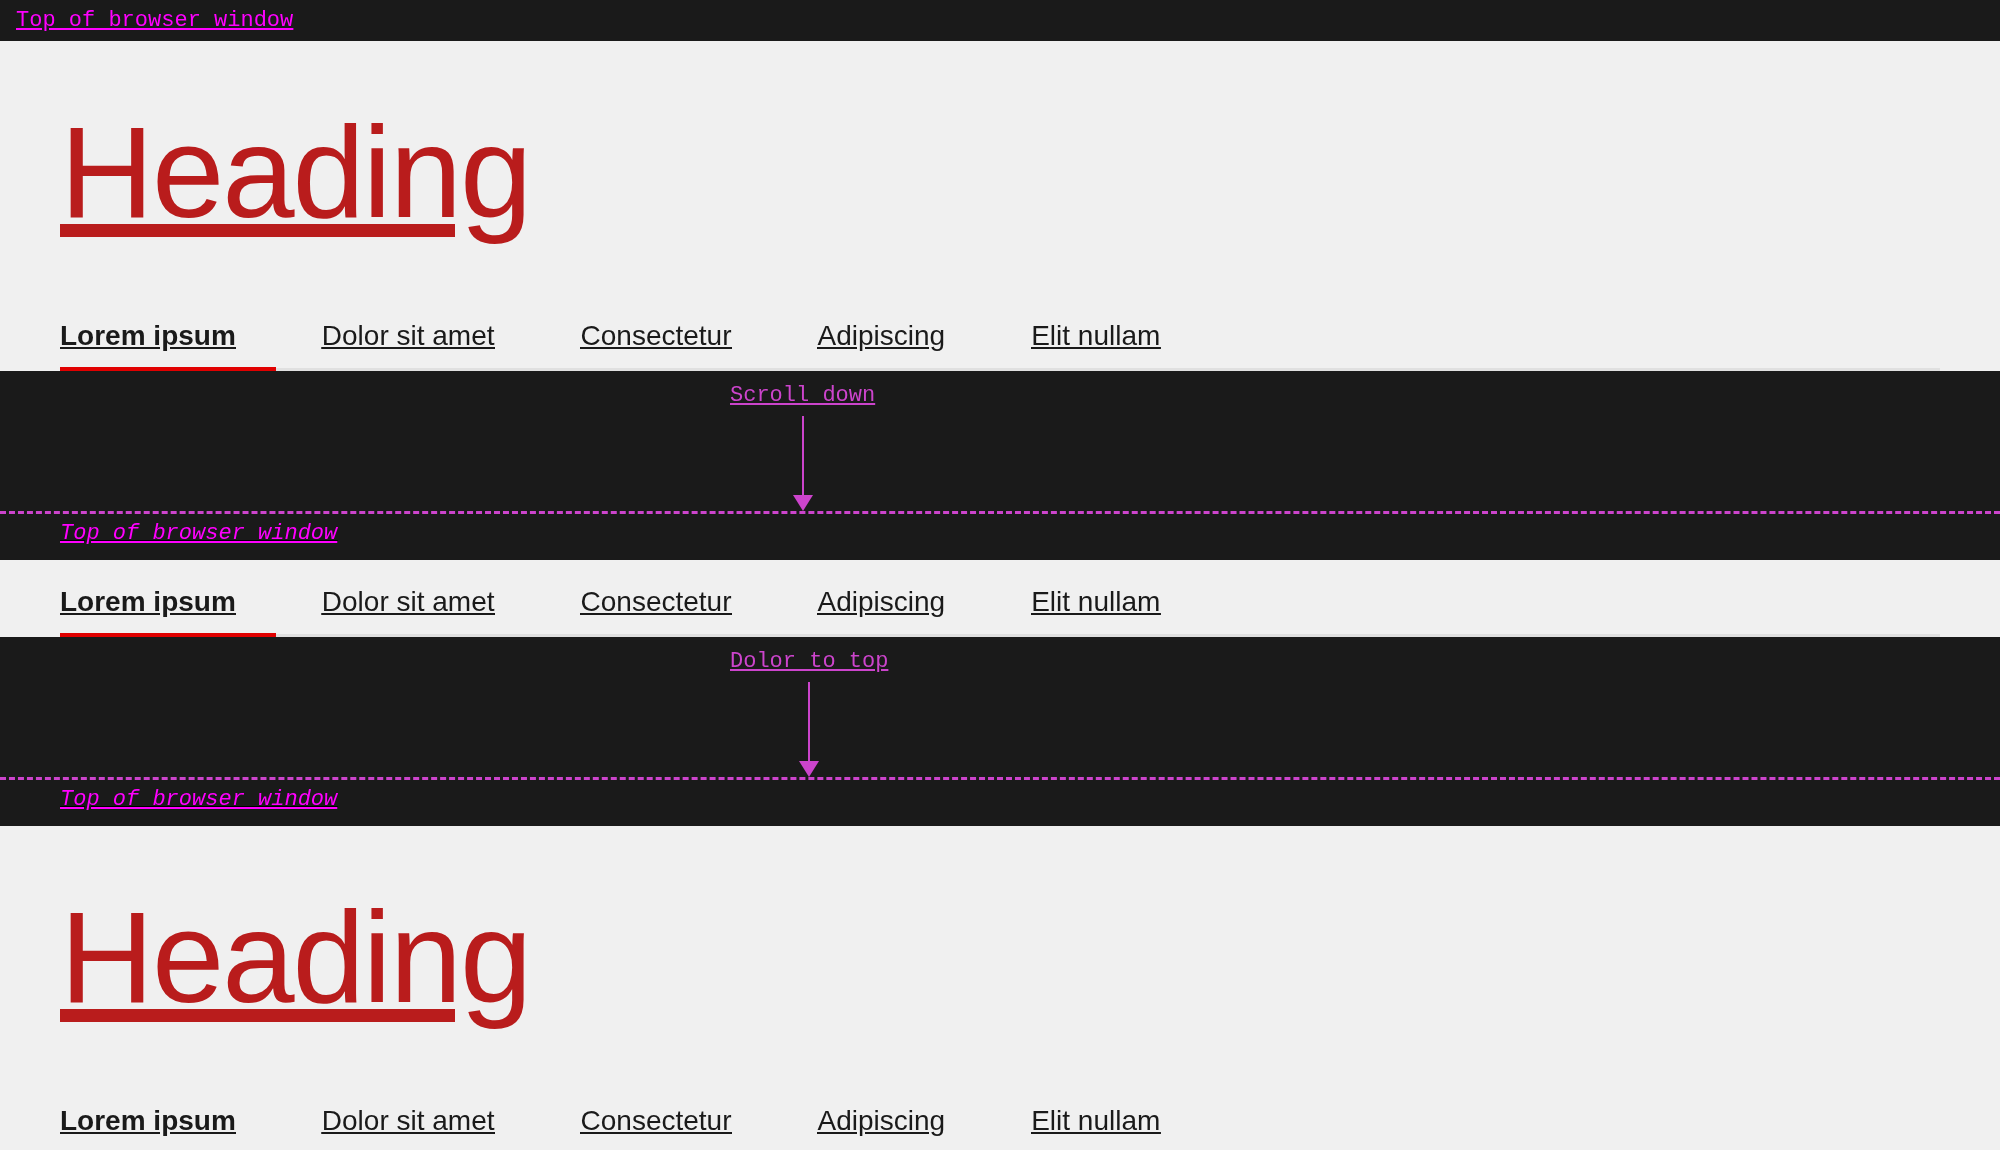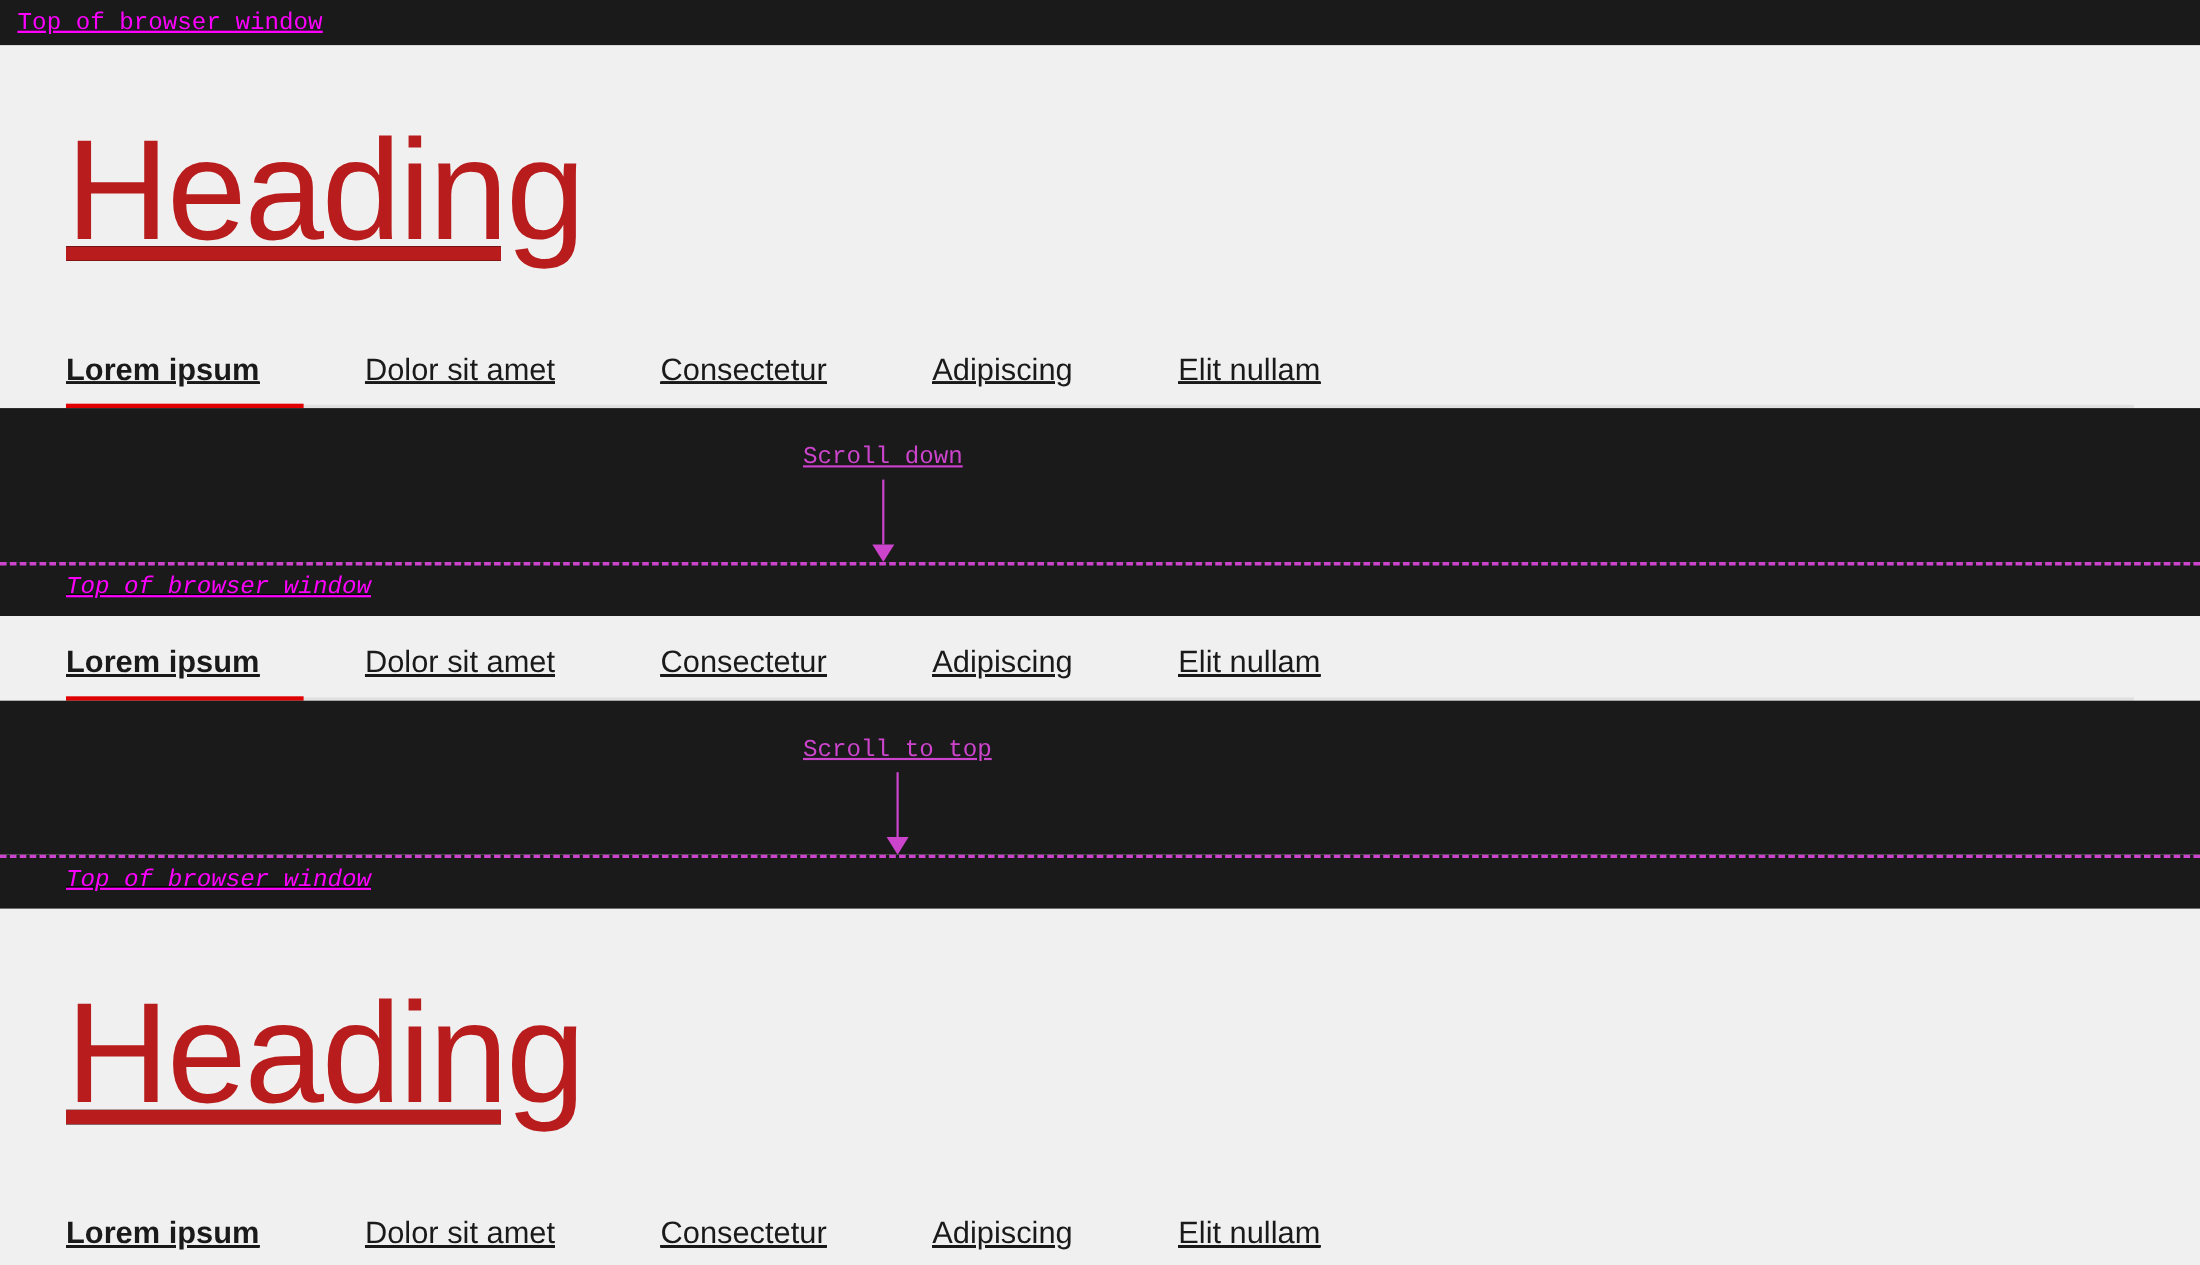--- a/index.html
+++ b/index.html
@@ -38,21 +38,21 @@
       font-weight: 400;
       color: #b91c1c;
       line-height: 1.1;
       margin-bottom: 60px;
       letter-spacing: -2px;
     }
 
     
     .nav-bar {
       display: flex;
-      gap: 16px;
+      gap: 6px;
       border-bottom: 3px solid #e0e0e0;
       position: relative;
       padding-bottom: 0;
     }
 
     .nav-item {
       font-size: 28px;
       color: #1a1a1a;
       padding: 16px 40px 16px 0;
       margin-right: 40px;
@@ -81,21 +81,21 @@
       position: relative;
       height: 130px;
       display: flex;
       align-items: flex-start;
     }
 
     .scroll-label {
       color: #cc44cc;
       font-family: 'Courier New', Courier, monospace;
       font-size: 22px;
-      padding-top: 32px;
+      padding-top: 12px;
       margin-bottom: 8px;
     }
 
     .arrow-down {
       width: 0;
       height: 0;
       border-left: 10px solid transparent;
       border-right: 10px solid transparent;
       border-top: 16px solid #cc44cc;
     }
@@ -171,21 +171,21 @@
       <span>Adipiscing</span>
     </div>
     <div class="nav-item">
       <span>Elit nullam</span>
     </div>
   </nav>
 </div>
 
 <div class="dark-bar" style="height: 140px; position: relative;">
   <div style="position: absolute; left: 730px; top: 0; bottom: 0; display: flex; flex-direction: column; align-items: center;">
-    <span class="scroll-label">Scroll to top</span>
+    <span class="scroll-label">Dolor to top</span>
     <div style="width: 2px; background: #cc44cc; flex-grow: 1;"></div>
     <div class="arrow-down"></div>
   </div>
 </div>
 
 <div style="background: #1a1a1a; position: relative;">
   <div style="border-top: 3px dashed #cc44cc; position: absolute; top: 0; left: 0; right: 0;"></div>
   <div style="padding: 10px 60px 14px 60px;">
     <span style="color: #ff00ff; font-family: 'Courier New', Courier, monospace; font-size: 22px; font-style: italic;">Top of browser window</span>
   </div>

